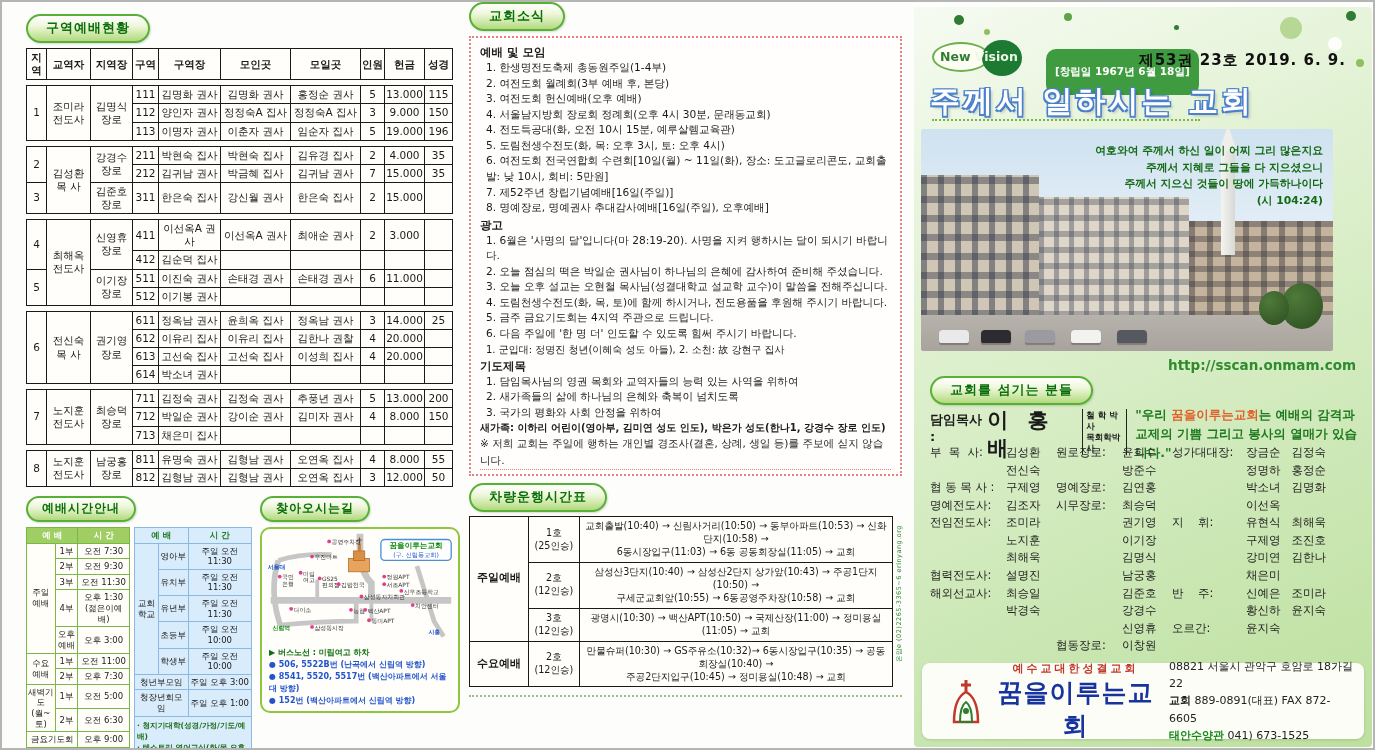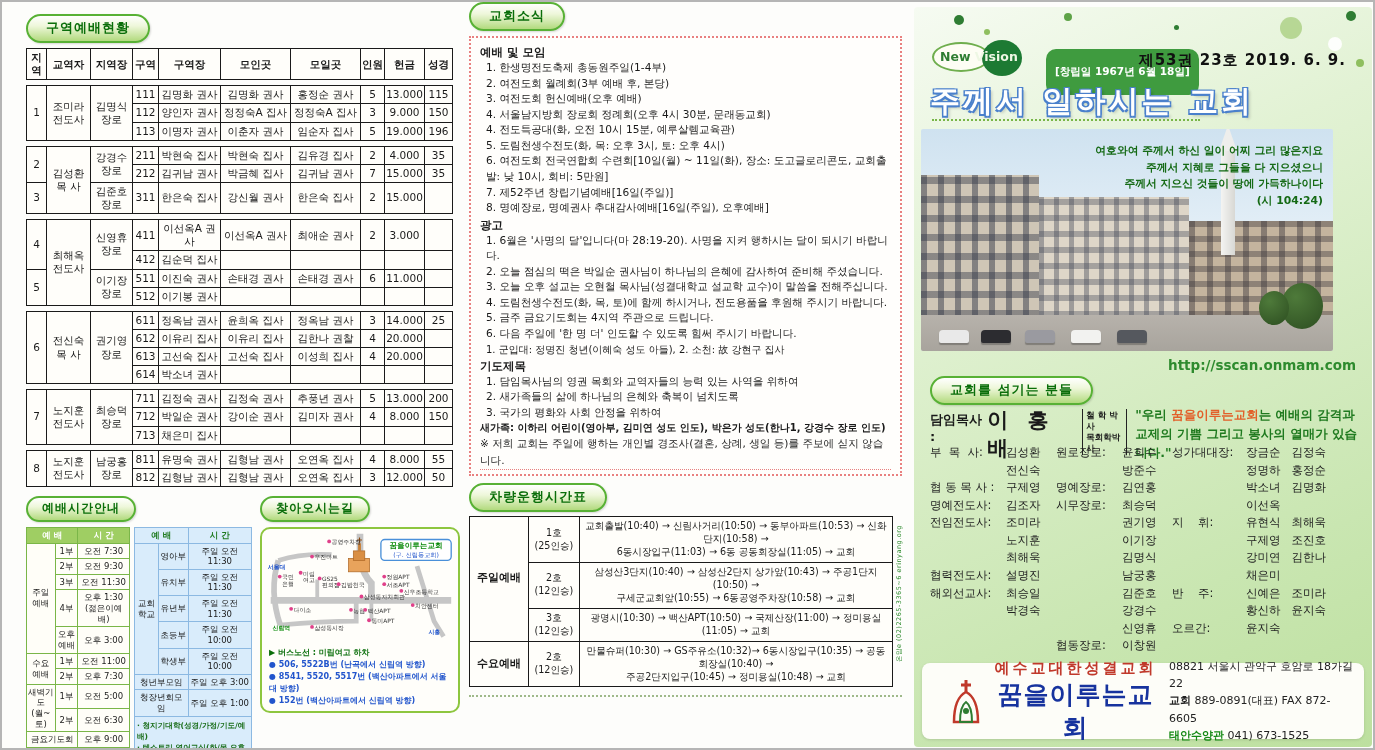--- a/index.html
+++ b/index.html
@@ -93,21 +93,21 @@
   .pastor-label { font-size:13px; font-weight:bold; margin-top:7px; }
   .pastor-name { font-size:21px; font-weight:bold; letter-spacing:6px; margin:2px 2px 0 4px; }
   .degrees { font-size:8.5px; line-height:1.3; font-weight:bold; border-left:1.5px solid #222; border-right:1.5px solid #222; padding:1px 3px; margin-top:5px; white-space:pre-line; }
   .quote { margin-left:8px; margin-top:2px; font-size:12.5px; font-weight:bold; color:#1f7a1f; line-height:1.5; }
   .quote .brand { color:#e2602a; }
   table.staff { border-collapse:collapse; table-layout:fixed; position:absolute; top:437px; left:16px; width:424px; }
   table.staff td { font-size:11.5px; line-height:1.18; padding:2px 0; white-space:pre; overflow:visible; color:#222; }
   .footer { position:absolute; left:8px; bottom:8px; width:442px; height:76px; background:#fdfdf8; border-radius:8px; display:flex; align-items:center; padding:4px 10px; box-shadow:0 1px 3px rgba(0,0,0,.12); }
   .emblem { width:40px; height:46px; margin:0 6px 0 14px; flex:none; }
   .fname { text-align:center; margin-right:10px; }
-  .denom { color:#c0392b; font-size:15px; font-weight:bold; letter-spacing:3px; }
+  .denom { color:#c0392b; font-size:11px; font-weight:bold; letter-spacing:3px; }
   .cname { color:#17339e; font-size:25px; font-weight:bold; letter-spacing:1px; }
   .addr { font-size:11px; line-height:1.55; color:#222; }
   .addr .b { font-weight:bold; }
   .addr .green { color:#168a16; font-weight:bold; }
   .printer { position:absolute; left:893px; top:660px; width:160px; font-size:6.5px; color:#2e8b2e; transform:rotate(-90deg); transform-origin:left top; letter-spacing:.5px; }
 </style>
 </head>
 <body>
 
 <div class="panel-left">

